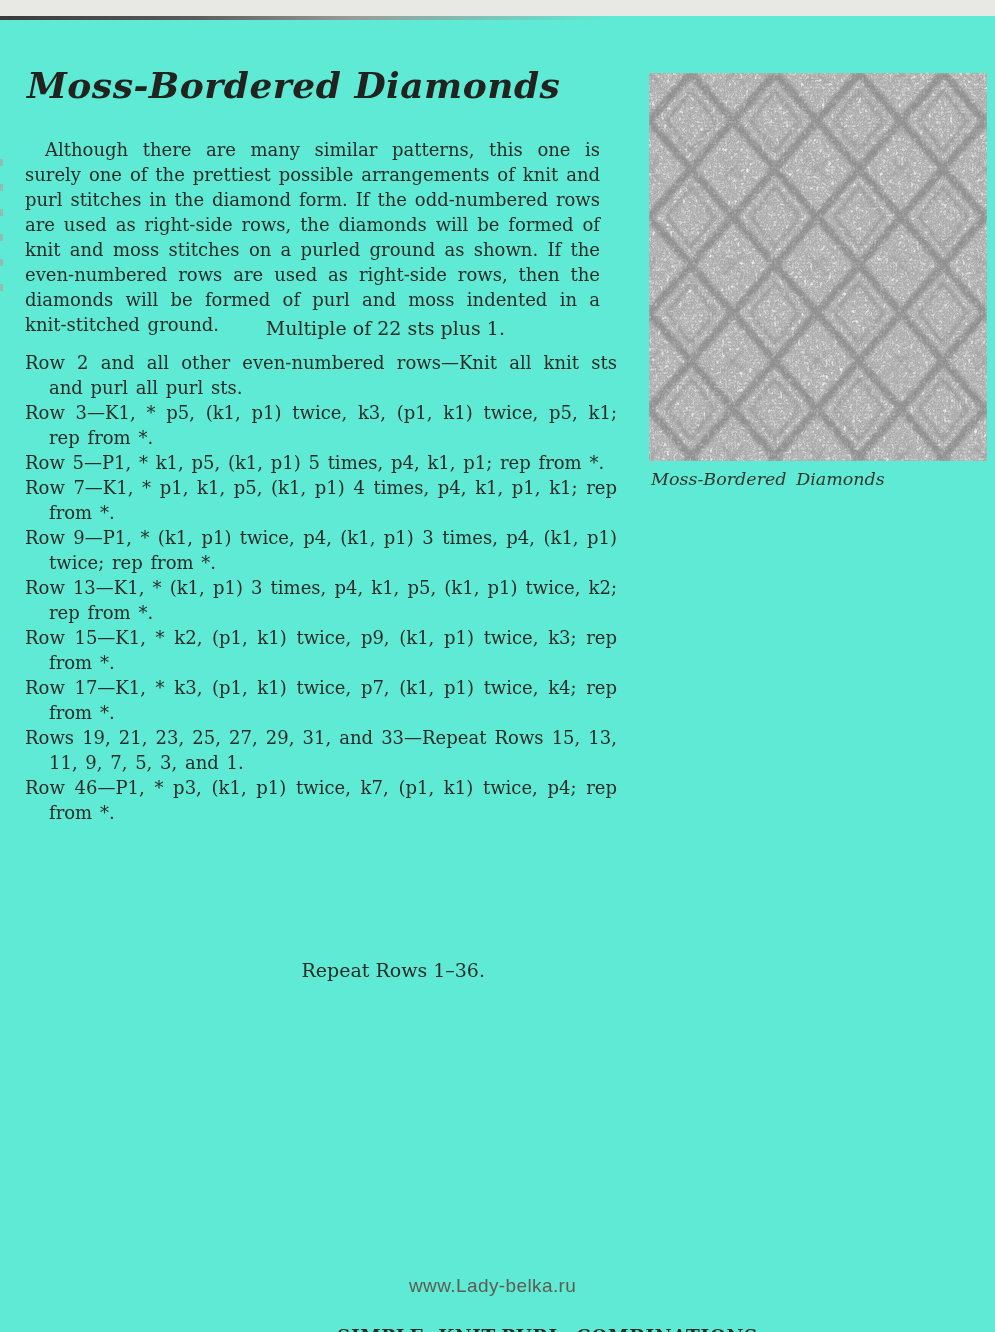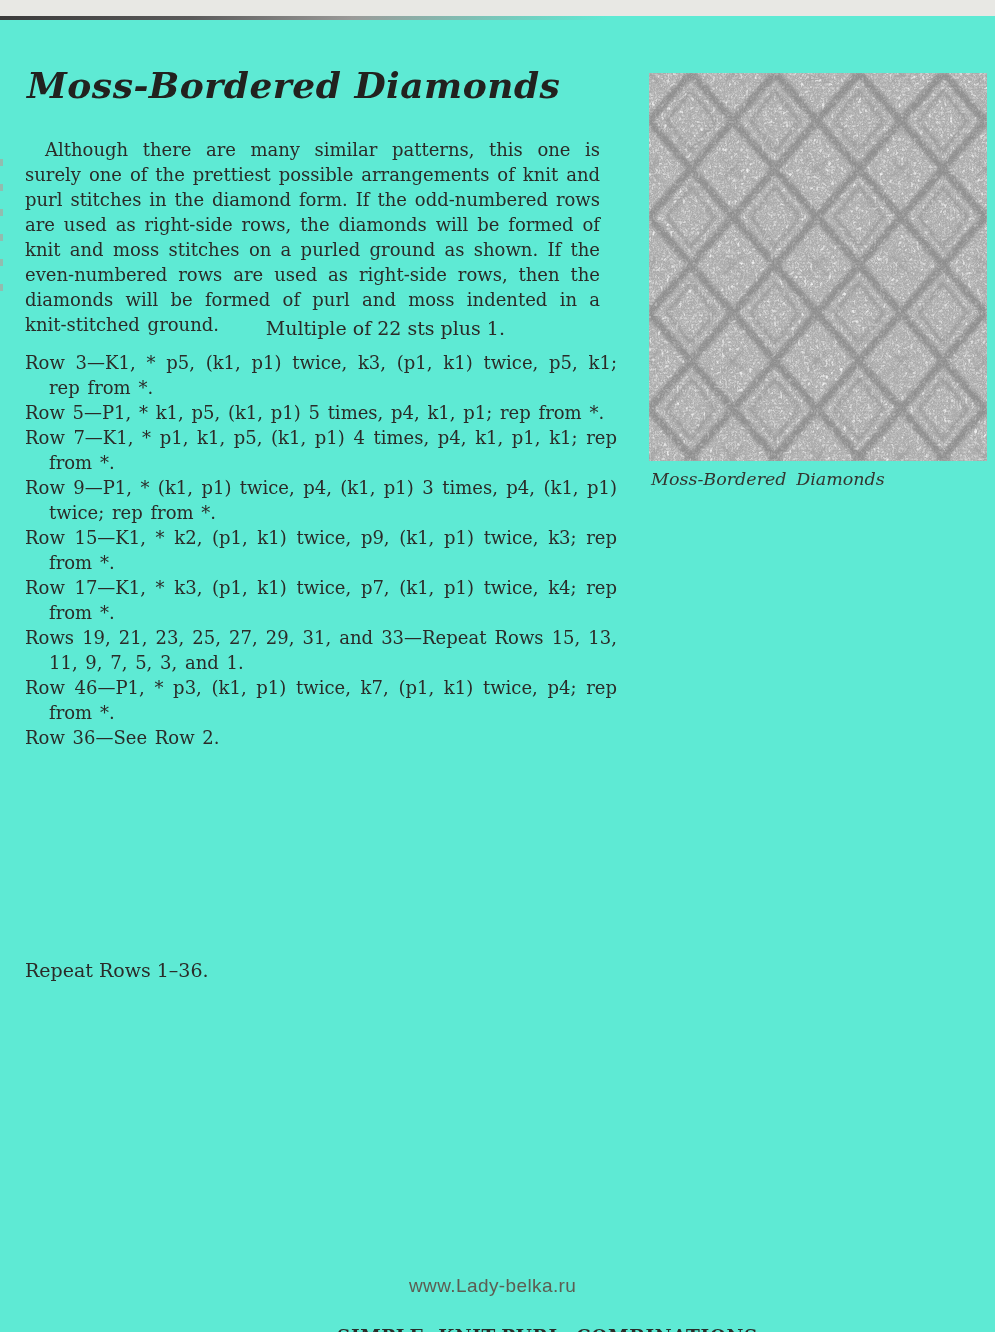--- a/index.html
+++ b/index.html
@@ -45,21 +45,21 @@
 
   .rows { position: absolute; left: 25px; top: 334px; width: 592px; }
   .rows p {
     margin: 0; padding-left: 24px; text-indent: -24px;
     font-size: 18px; line-height: 25px;
     text-align: justify; word-spacing: 2px;
   }
 
   .repeat-note {
     position: absolute; left: 25px; top: 943px; width: 460px;
-    font-size: 19px; text-align: left;
+    font-size: 19px; text-align: right;
   }
 
   .photo-fig { position: absolute; left: 649px; top: 57px; margin: 0; }
   .photo {
     width: 338px; height: 388px; overflow: hidden; position: relative;
     background: #9b9b9b;
   }
   .photo svg { display: block; }
   .caption {
     margin: 8px 0 0 2px;
@@ -103,29 +103,30 @@
       <i style="top:268px"></i>
   </div>
 
   <h1 class="title">Moss-Bordered Diamonds</h1>
 
   <p class="intro">Although there are many similar patterns, this one is surely one of the prettiest possible arrangements of knit and purl stitches in the diamond form. If the odd-numbered rows are used as right-side rows, the diamonds will be formed of knit and moss stitches on a purled ground as shown. If the even-numbered rows are used as right-side rows, then the diamonds will be formed of purl and moss indented in a knit-stitched ground.</p>
 
   <div class="multiple-note">Multiple of 22 sts plus 1.</div>
 
   <div class="rows">
+    <p>Row 2 and all other even-numbered rows—Knit all knit sts and purl all purl sts.</p>
     <p>Row 3—K1, * p5, (k1, p1) twice, k3, (p1, k1) twice, p5, k1; rep from *.</p>
     <p>Row 5—P1, * k1, p5, (k1, p1) 5 times, p4, k1, p1; rep from *.</p>
     <p>Row 7—K1, * p1, k1, p5, (k1, p1) 4 times, p4, k1, p1, k1; rep from *.</p>
     <p>Row 9—P1, * (k1, p1) twice, p4, (k1, p1) 3 times, p4, (k1, p1) twice; rep from *.</p>
+    <p>Row 13—K1, * (k1, p1) 3 times, p4, k1, p5, (k1, p1) twice, k2; rep from *.</p>
     <p>Row 15—K1, * k2, (p1, k1) twice, p9, (k1, p1) twice, k3; rep from *.</p>
     <p>Row 17—K1, * k3, (p1, k1) twice, p7, (k1, p1) twice, k4; rep from *.</p>
     <p>Rows 19, 21, 23, 25, 27, 29, 31, and 33—Repeat Rows 15, 13, 11, 9, 7, 5, 3, and 1.</p>
     <p>Row 46—P1, * p3, (k1, p1) twice, k7, (p1, k1) twice, p4; rep from *.</p>
-    <p>Row 36—See Row 2.</p>
   </div>
 
   <div class="repeat-note">Repeat Rows 1–36.</div>
 
   <figure class="photo-fig">
     <div class="photo">
       <svg width="338" height="388" viewBox="0 0 338 388" preserveAspectRatio="none">
         <defs>
           <filter id="knitNoise" x="-5%" y="-5%" width="110%" height="110%">
             <feTurbulence type="fractalNoise" baseFrequency="0.33 0.29" numOctaves="3" seed="14" stitchTiles="stitch"></feTurbulence>

